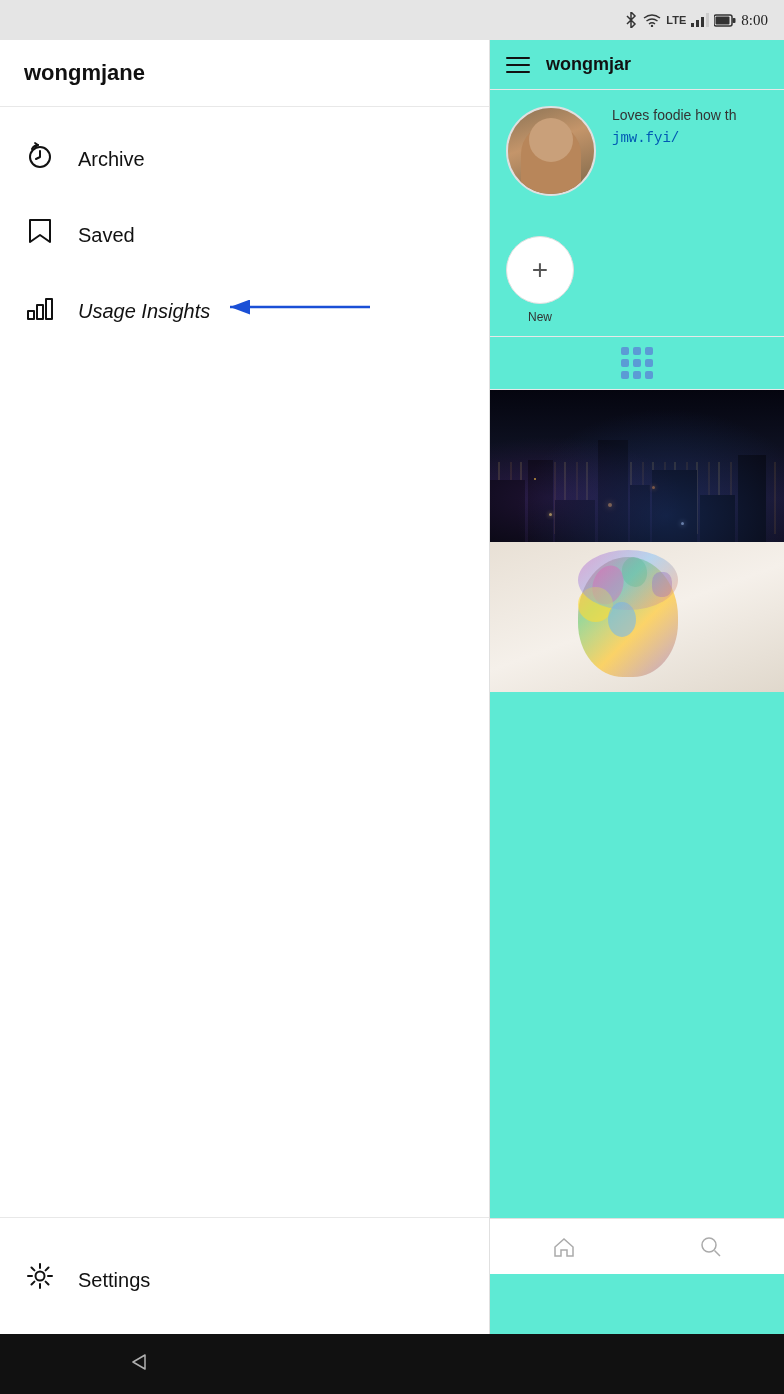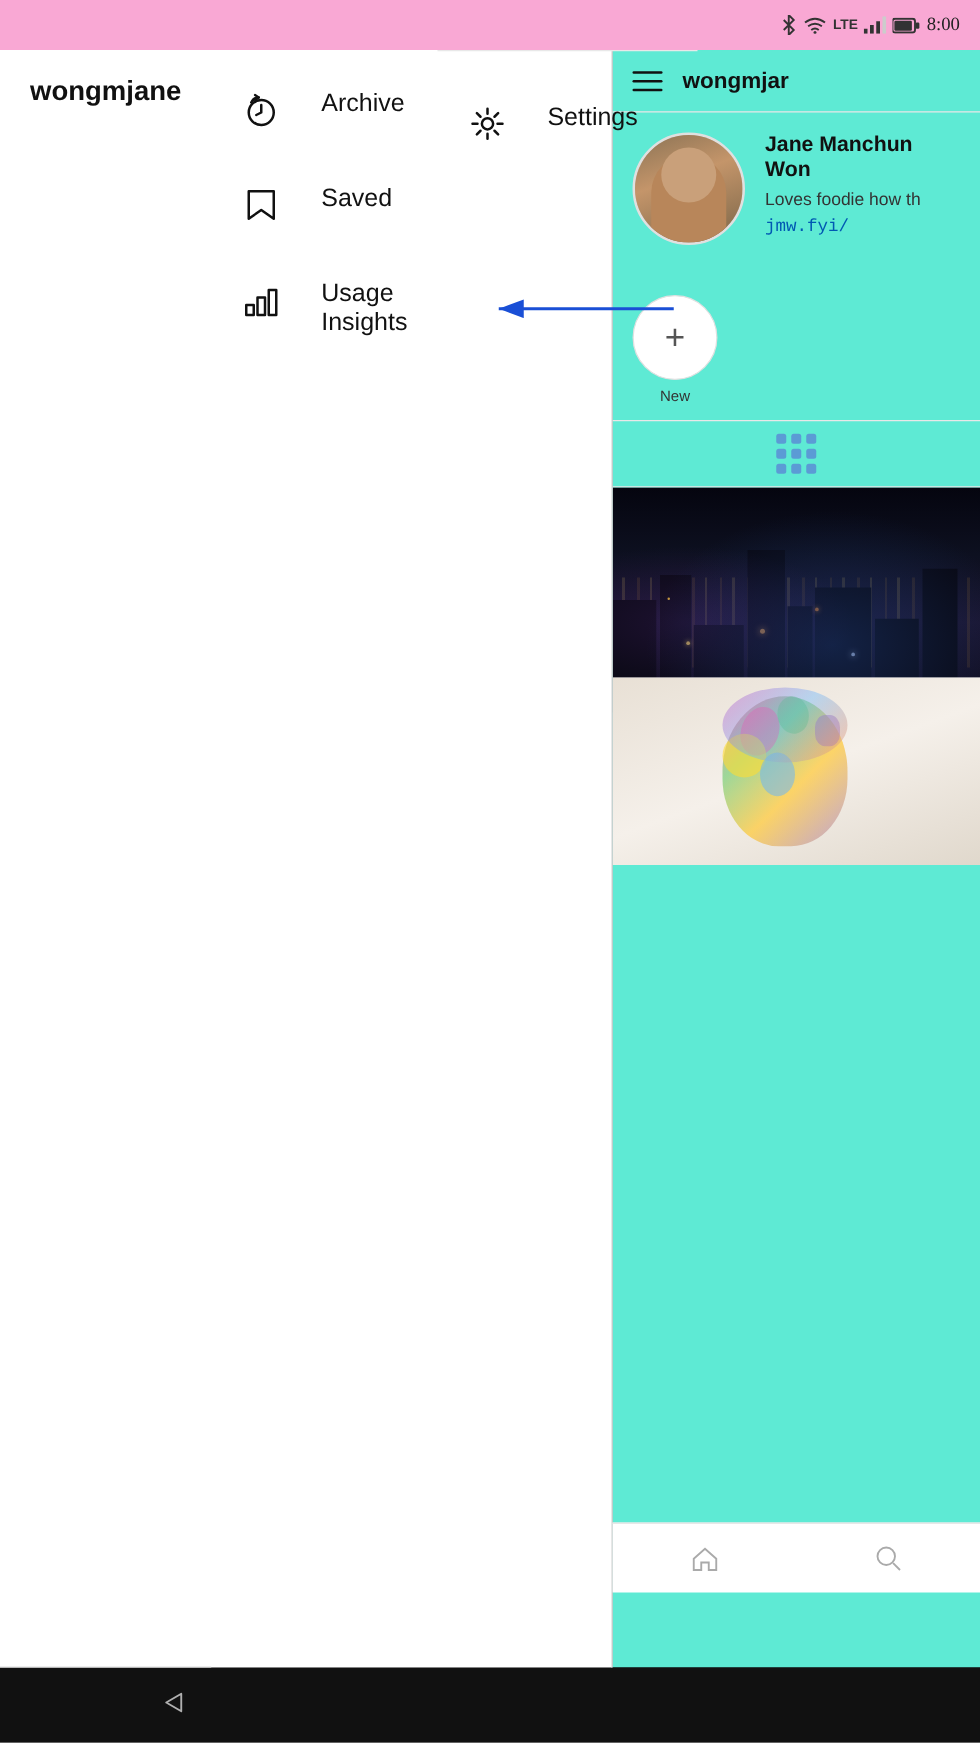--- a/index.html
+++ b/index.html
@@ -10,21 +10,21 @@
       background: #000;
       position: relative;
       overflow: hidden;
     }
 
     
     .status-bar {
       position: absolute;
       top: 0; left: 0; right: 0;
       height: 40px;
-      background: #f9a8d4;
+      background: #e5e5e5;
       display: flex;
       align-items: center;
       justify-content: flex-end;
       padding: 0 16px;
       gap: 6px;
       z-index: 100;
     }
     .status-icons {
       display: flex;
       align-items: center;
@@ -43,42 +43,42 @@
       top: 40px; left: 0; right: 0;
       bottom: 60px;
       display: flex;
     }
 
     
     .sidebar {
       width: 490px;
       background: #fff;
       display: flex;
-      flex-direction: row;
+      flex-direction: column;
       border-right: 1px solid #e0e0e0;
       z-index: 10;
     }
     .sidebar-header {
       padding: 20px 24px;
       border-bottom: 1px solid #e8e8e8;
     }
     .sidebar-username {
       font-size: 22px;
       font-weight: 700;
       color: #111;
     }
     .sidebar-menu {
       flex: 1;
       padding: 10px 0;
     }
     .menu-item {
       display: flex;
-      align-items: flex-start;
+      align-items: flex-end;
       padding: 22px 24px;
-      gap: 32px;
+      gap: 22px;
       cursor: pointer;
     }
     .menu-icon {
       width: 32px;
       height: 32px;
       display: flex;
       align-items: center;
       justify-content: center;
       flex-shrink: 0;
     }
@@ -469,21 +469,21 @@
       <div class="menu-item">
         <div class="menu-icon icon-saved">
           <svg width="26" height="28" viewBox="0 0 26 28">
             <path d="M3 3 L3 25 L13 18 L23 25 L23 3 Z" fill="none" stroke="#111" stroke-width="2" stroke-linejoin="round"></path>
           </svg>
         </div>
         <span class="menu-label">Saved</span>
       </div>
 
 
-      <div class="menu-item" style="position:relative;">
+      <div class="menu-item" style="position:relative;font-style:italic;">
         <div class="menu-icon icon-insights">
           <svg width="28" height="28" viewBox="0 0 28 28">
 
             <rect x="2" y="18" width="6" height="8" fill="none" stroke="#111" stroke-width="2"></rect>
             <rect x="11" y="12" width="6" height="14" fill="none" stroke="#111" stroke-width="2"></rect>
             <rect x="20" y="6" width="6" height="20" fill="none" stroke="#111" stroke-width="2"></rect>
           </svg>
         </div>
         <span class="menu-label">Usage Insights</span>
 
@@ -522,21 +522,20 @@
       </div>
       <span class="profile-header-username">wongmjar</span>
     </div>
 
     <div class="profile-info">
       <div class="profile-top">
         <div class="avatar-circle">
           <div class="avatar-img"></div>
         </div>
         <div class="profile-name-section">
-          <div class="profile-name">Jane Manchun Won</div>
           <div class="profile-bio">Loves foodie how th</div>
           <div class="profile-link">jmw.fyi/</div>
         </div>
       </div>
     </div>
 
     <div class="stories-row">
       <div class="story-item">
         <div class="story-circle">+</div>
         <span class="story-label">New</span>

